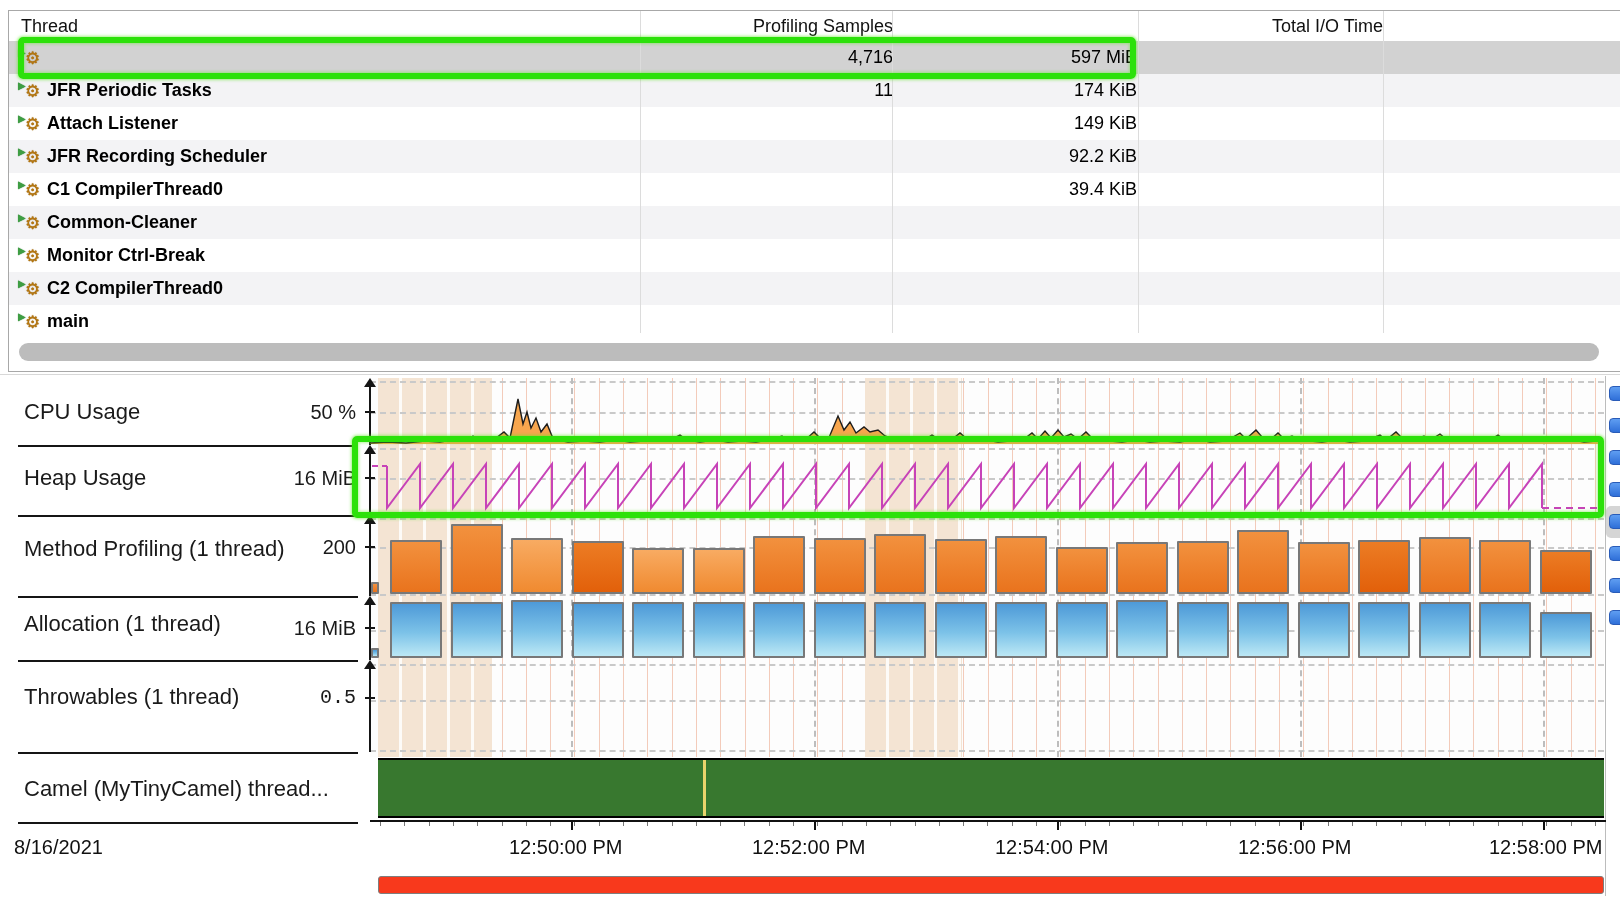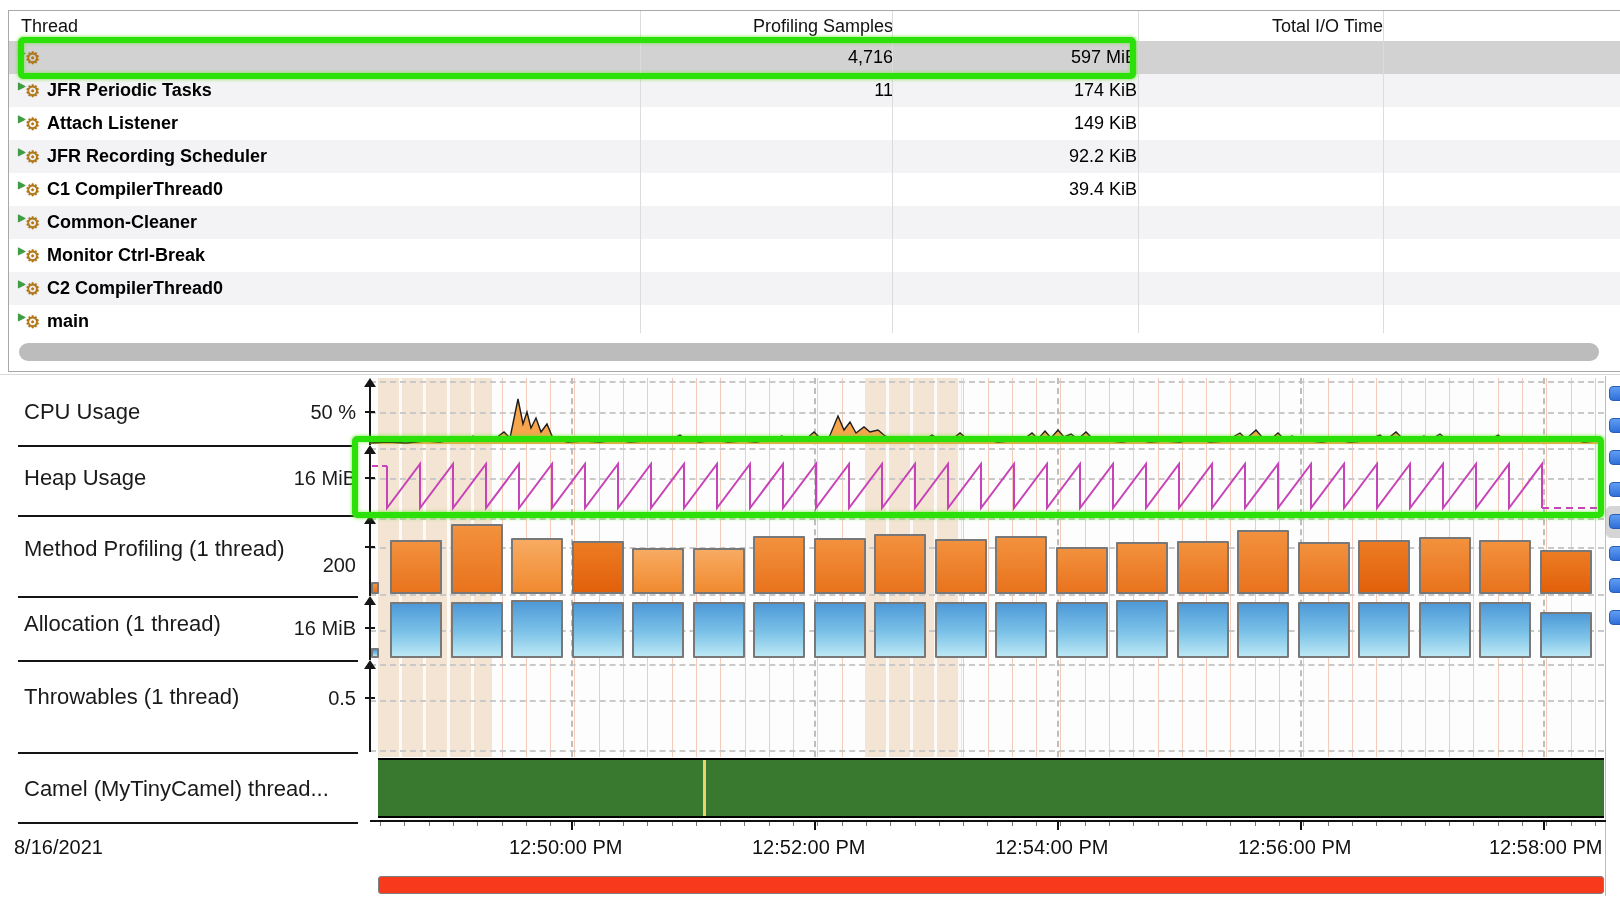--- a/index.html
+++ b/index.html
@@ -242,33 +242,33 @@
     <div class="abs vaxis-line" style="top: 386px; height: 59px;"></div>
     <div class="abs vaxis-arrow" style="top: 378px;"></div>
     <div class="abs vaxis-tick" style="top: 411px;"></div>
     <div class="abs row-label" style="top: 464px;">Heap Usage</div>
     <div class="abs tick-label" style="top: 466px;">16 MiB</div>
     <div class="abs gutter-sep" style="top: 515px;"></div>
     <div class="abs vaxis-line" style="top: 453px; height: 62px;"></div>
     <div class="abs vaxis-arrow" style="top: 445px;"></div>
     <div class="abs vaxis-tick" style="top: 477px;"></div>
     <div class="abs row-label" style="top: 535px;">Method Profiling (1 thread)</div>
-    <div class="abs tick-label" style="top: 553px;">200</div>
+    <div class="abs tick-label" style="top: 535px;">200</div>
     <div class="abs gutter-sep" style="top: 596px;"></div>
     <div class="abs vaxis-line" style="top: 523px; height: 73px;"></div>
     <div class="abs vaxis-arrow" style="top: 515px;"></div>
     <div class="abs vaxis-tick" style="top: 546px;"></div>
     <div class="abs row-label" style="top: 610px;">Allocation (1 thread)</div>
     <div class="abs tick-label" style="top: 616px;">16 MiB</div>
     <div class="abs gutter-sep" style="top: 660px;"></div>
     <div class="abs vaxis-line" style="top: 604px; height: 56px;"></div>
     <div class="abs vaxis-arrow" style="top: 596px;"></div>
     <div class="abs vaxis-tick" style="top: 627px;"></div>
     <div class="abs row-label" style="top: 683px;">Throwables (1 thread)</div>
-    <div class="abs tick-label" style="top: 686px;">0.5</div>
+    <div class="abs tick-label" style="top: 686px; font-family: Liberation Mono, monospace;">0.5</div>
     <div class="abs gutter-sep" style="top: 752px;"></div>
     <div class="abs vaxis-line" style="top: 668px; height: 84px;"></div>
     <div class="abs vaxis-arrow" style="top: 660px;"></div>
     <div class="abs vaxis-tick" style="top: 697px;"></div>
     <div class="abs row-label" style="top: 775px;">Camel (MyTinyCamel) thread...</div>
     <div class="abs gutter-sep" style="top: 822px;"></div>
     <div class="abs gutter-sep" style="top: 752px;"></div>
   </div>
 
 <svg class="abs chart-svg" id="cpu-svg" style="top:378px;" width="1234" height="67" viewBox="0 0 1234 67">

